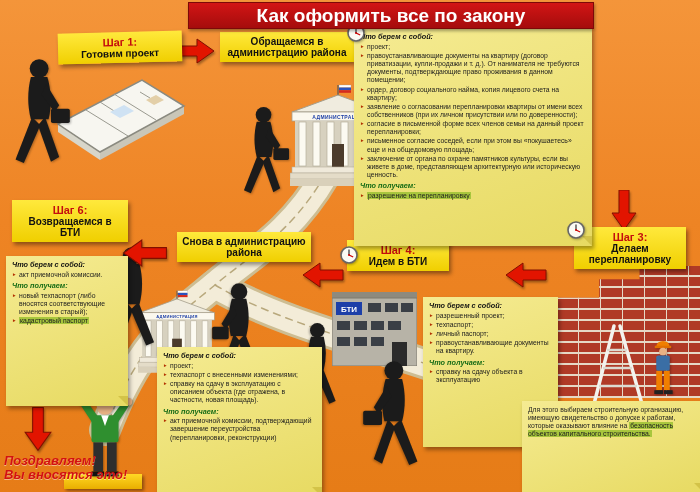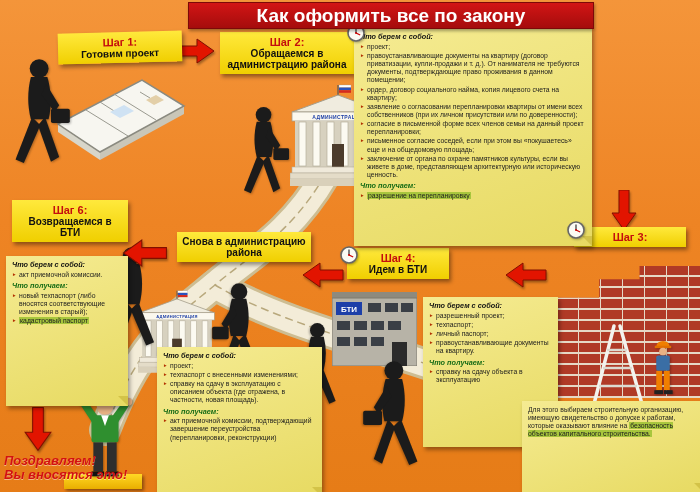--- a/index.html
+++ b/index.html
@@ -239,27 +239,27 @@
     </svg>
   <svg class="arrow" style="left:23px;top:406px" width="30" height="46">
       <use href="#arrD" width="100%" height="100%"></use>
     </svg>
 
   <div class="step" style="left:58px;top:32px;width:114px;transform:rotate(-1.5deg)">
     <div class="lbl">Шаг 1:</div>
     <div class="txt">Готовим проект</div>
   </div>
   <div class="step" style="left:220px;top:32px;width:124px">
-    <div class="lbl">Шаг 2:</div>
     <div class="txt">Обращаемся в администрацию района</div>
   </div>
   <div class="step" style="left:574px;top:227px;width:102px">
     <div class="lbl">Шаг 3:</div>
-  </div>
-  <div class="step" style="left:347px;top:248px;width:92px">
+    <div class="txt">Делаем перепланировку</div>
+  </div>
+  <div class="step" style="left:347px;top:240px;width:92px">
     <div class="lbl">Шаг 4:</div>
     <div class="txt">Идем в БТИ</div>
   </div>
   <div class="step" style="left:177px;top:232px;width:124px">
     <div class="txt">Снова в администрацию района</div>
   </div>
   <div class="step" style="left:12px;top:200px;width:106px">
     <div class="lbl">Шаг 6:</div>
     <div class="txt">Возвращаемся в БТИ</div>
   </div>

